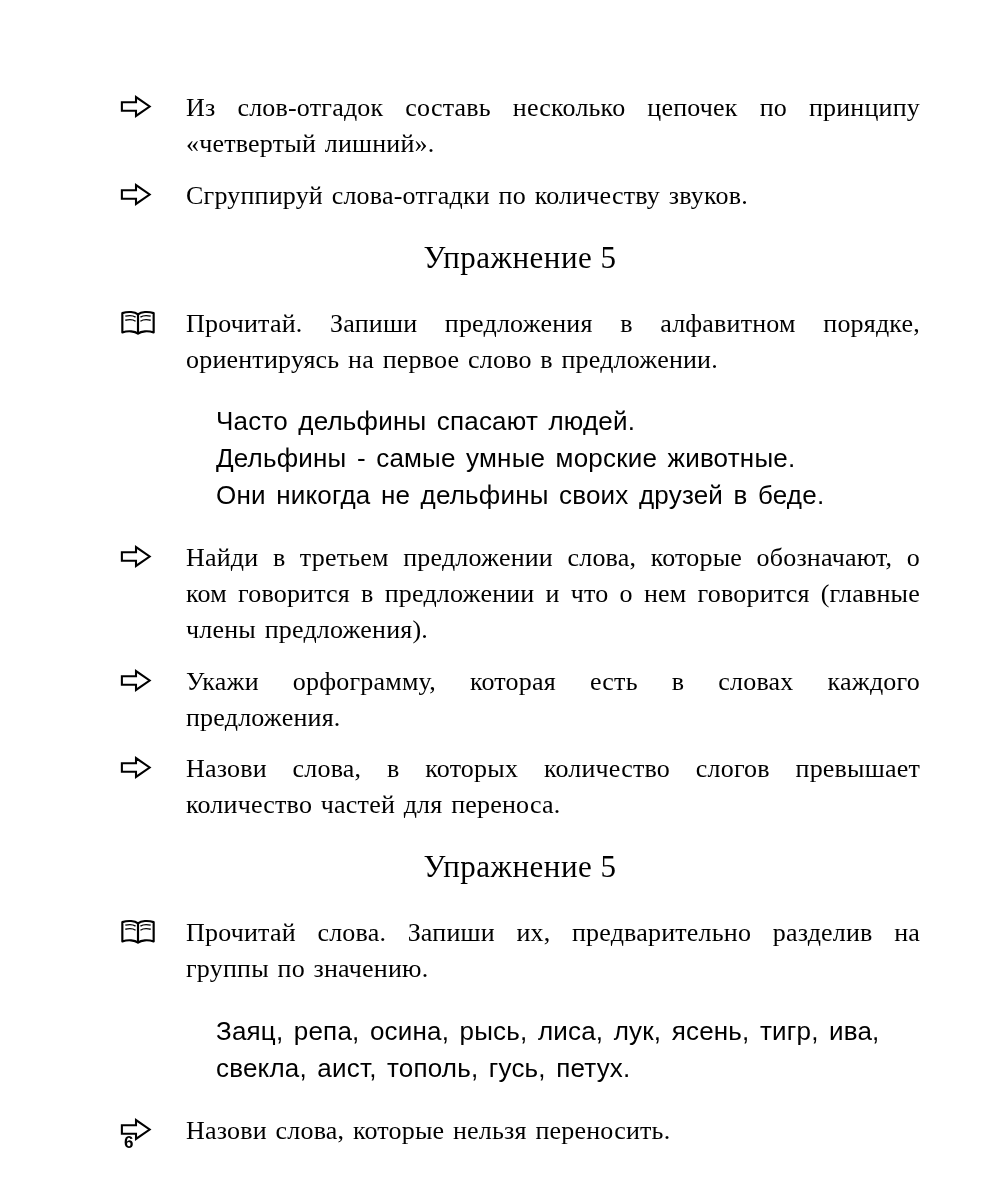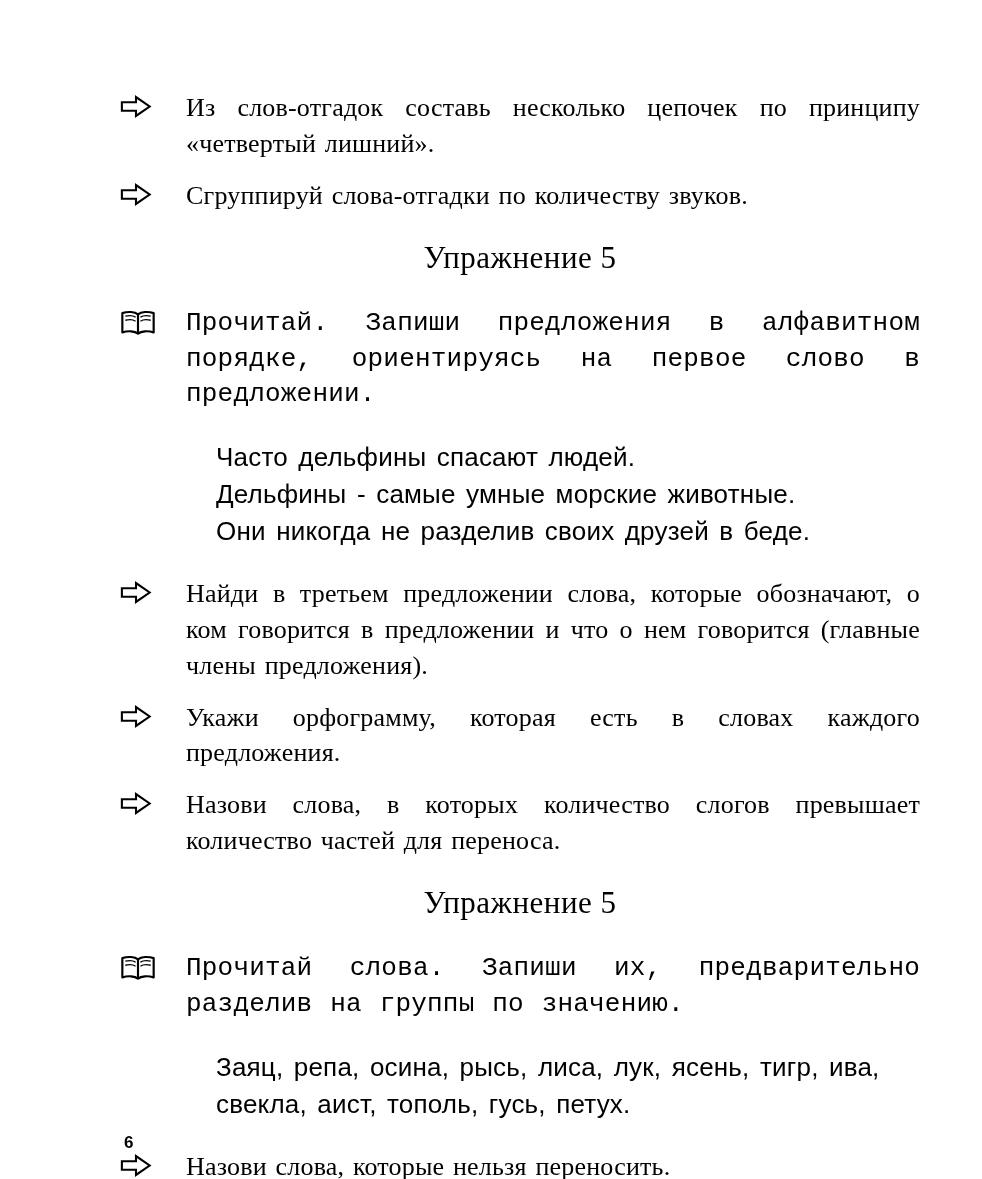--- a/index.html
+++ b/index.html
@@ -31,21 +31,21 @@
   .task-text {
     flex: 1;
     font-size: 26px;
     line-height: 1.38;
     letter-spacing: 0.2px;
     word-spacing: 2px;
     text-align: justify;
     text-align-last: left;
   }
   .mb-sm { margin-bottom: 16px; }
-  .mb-md { margin-bottom: 26px; font-family: Liberation Mono, monospace; }
+  .mb-md { margin-bottom: 26px; }
   .heading {
     text-align: center;
     font-size: 31px;
     letter-spacing: 0.5px;
     margin: 26px 0 30px 0;
   }
   .example {
     font-family: "Liberation Sans", sans-serif;
     font-size: 26px;
     line-height: 1.42;
@@ -98,21 +98,21 @@
           <path d="M3.6 4.6 C6.8 3.8 9.4 4.1 11.2 5.3 M3.6 7.6 C6.8 6.8 9.4 7.1 11.2 8.3" fill="none" stroke="#000000" stroke-width="1"></path>
           <path d="M22.4 4.6 C19.2 3.8 16.6 4.1 14.8 5.3 M22.4 7.6 C19.2 6.8 16.6 7.1 14.8 8.3" fill="none" stroke="#000000" stroke-width="1"></path>
         </svg>
       </span>
       <div class="task-text">Прочитай. Запиши предложения в алфавитном порядке, ориентируясь на первое слово в предложении.</div>
     </div>
 
     <div class="example mb-md">
       <div class="example-line">Часто дельфины спасают людей.</div>
       <div class="example-line">Дельфины - самые умные морские животные.</div>
-      <div class="example-line">Они никогда не разделив своих друзей в беде.</div>
+      <div class="example-line">Они никогда не дельфины своих друзей в беде.</div>
     </div>
 
     <div class="task mb-sm">
       <span class="icon-cell">
         <svg class="icon-svg" width="32" height="25" viewBox="0 0 34 26">
           <path d="M2 8.5 H17 V3 L31.5 13 L17 23 V17.5 H2 Z" fill="#ffffff" stroke="#000000" stroke-width="2.2" stroke-linejoin="miter"></path>
         </svg>
       </span>
       <div class="task-text">Найди в третьем предложении слова, которые обозначают, о ком говорится в предложении и что о нем говорится (главные члены предложения).</div>
     </div>

